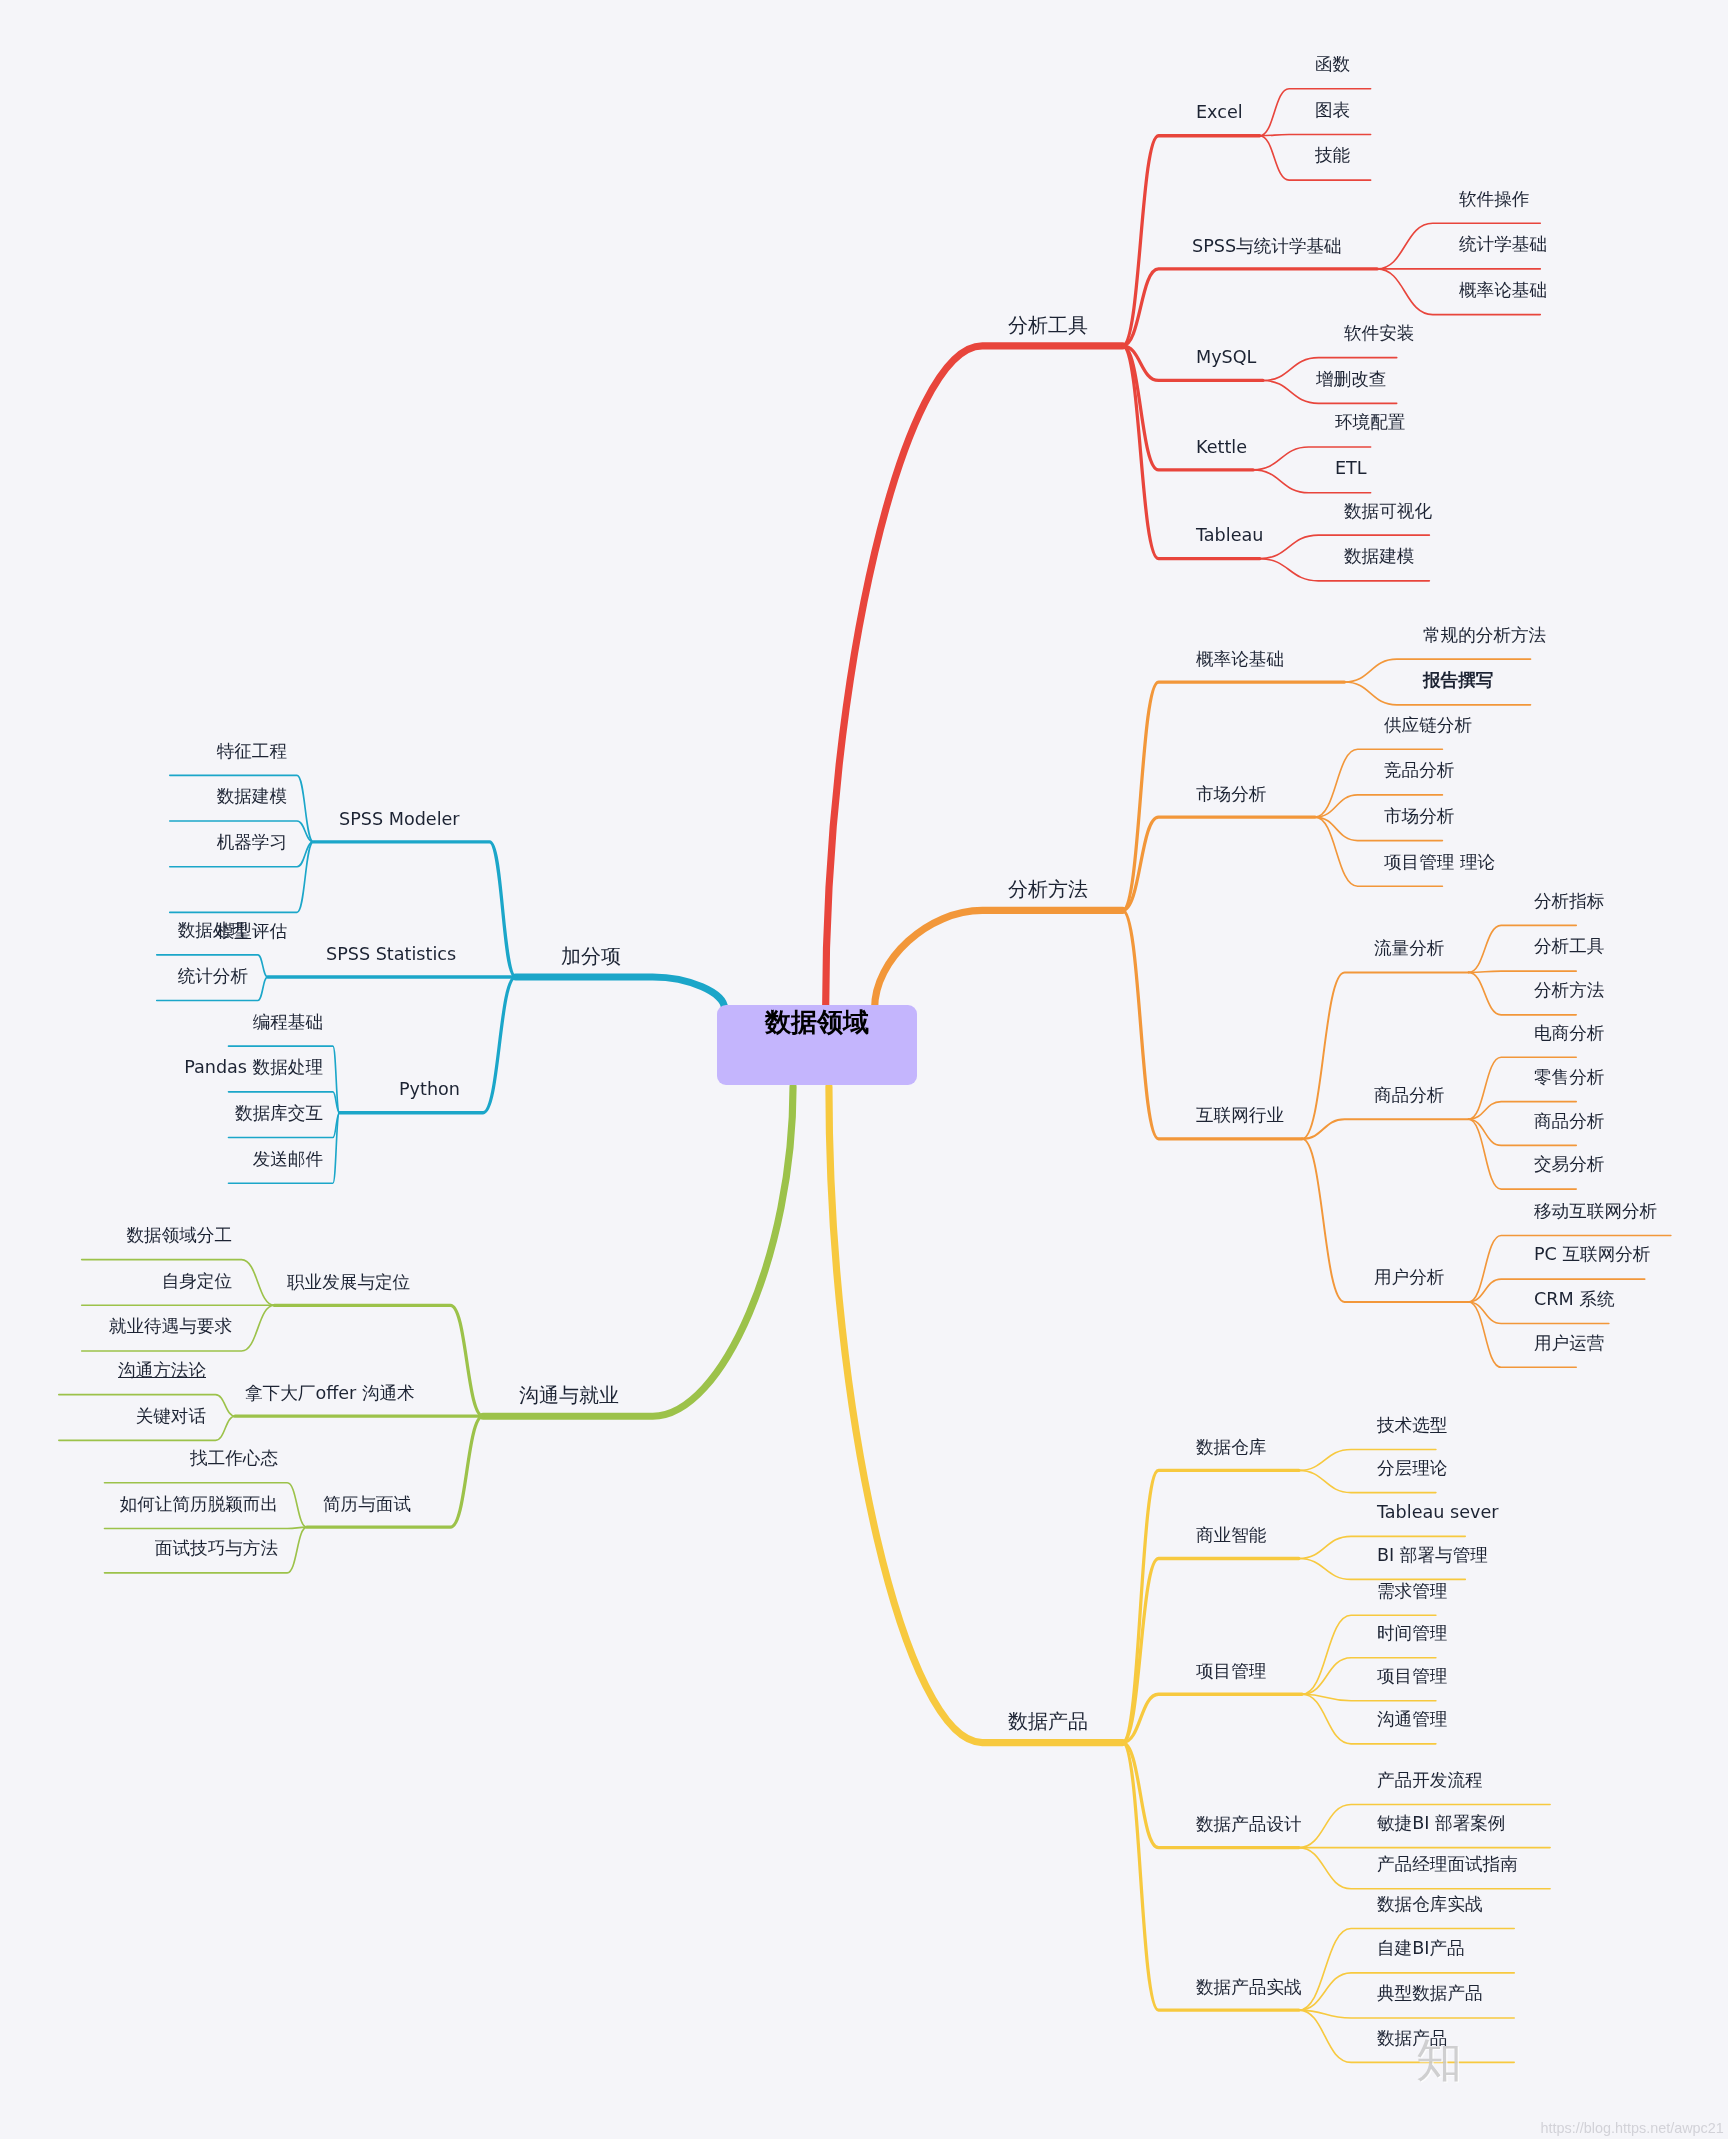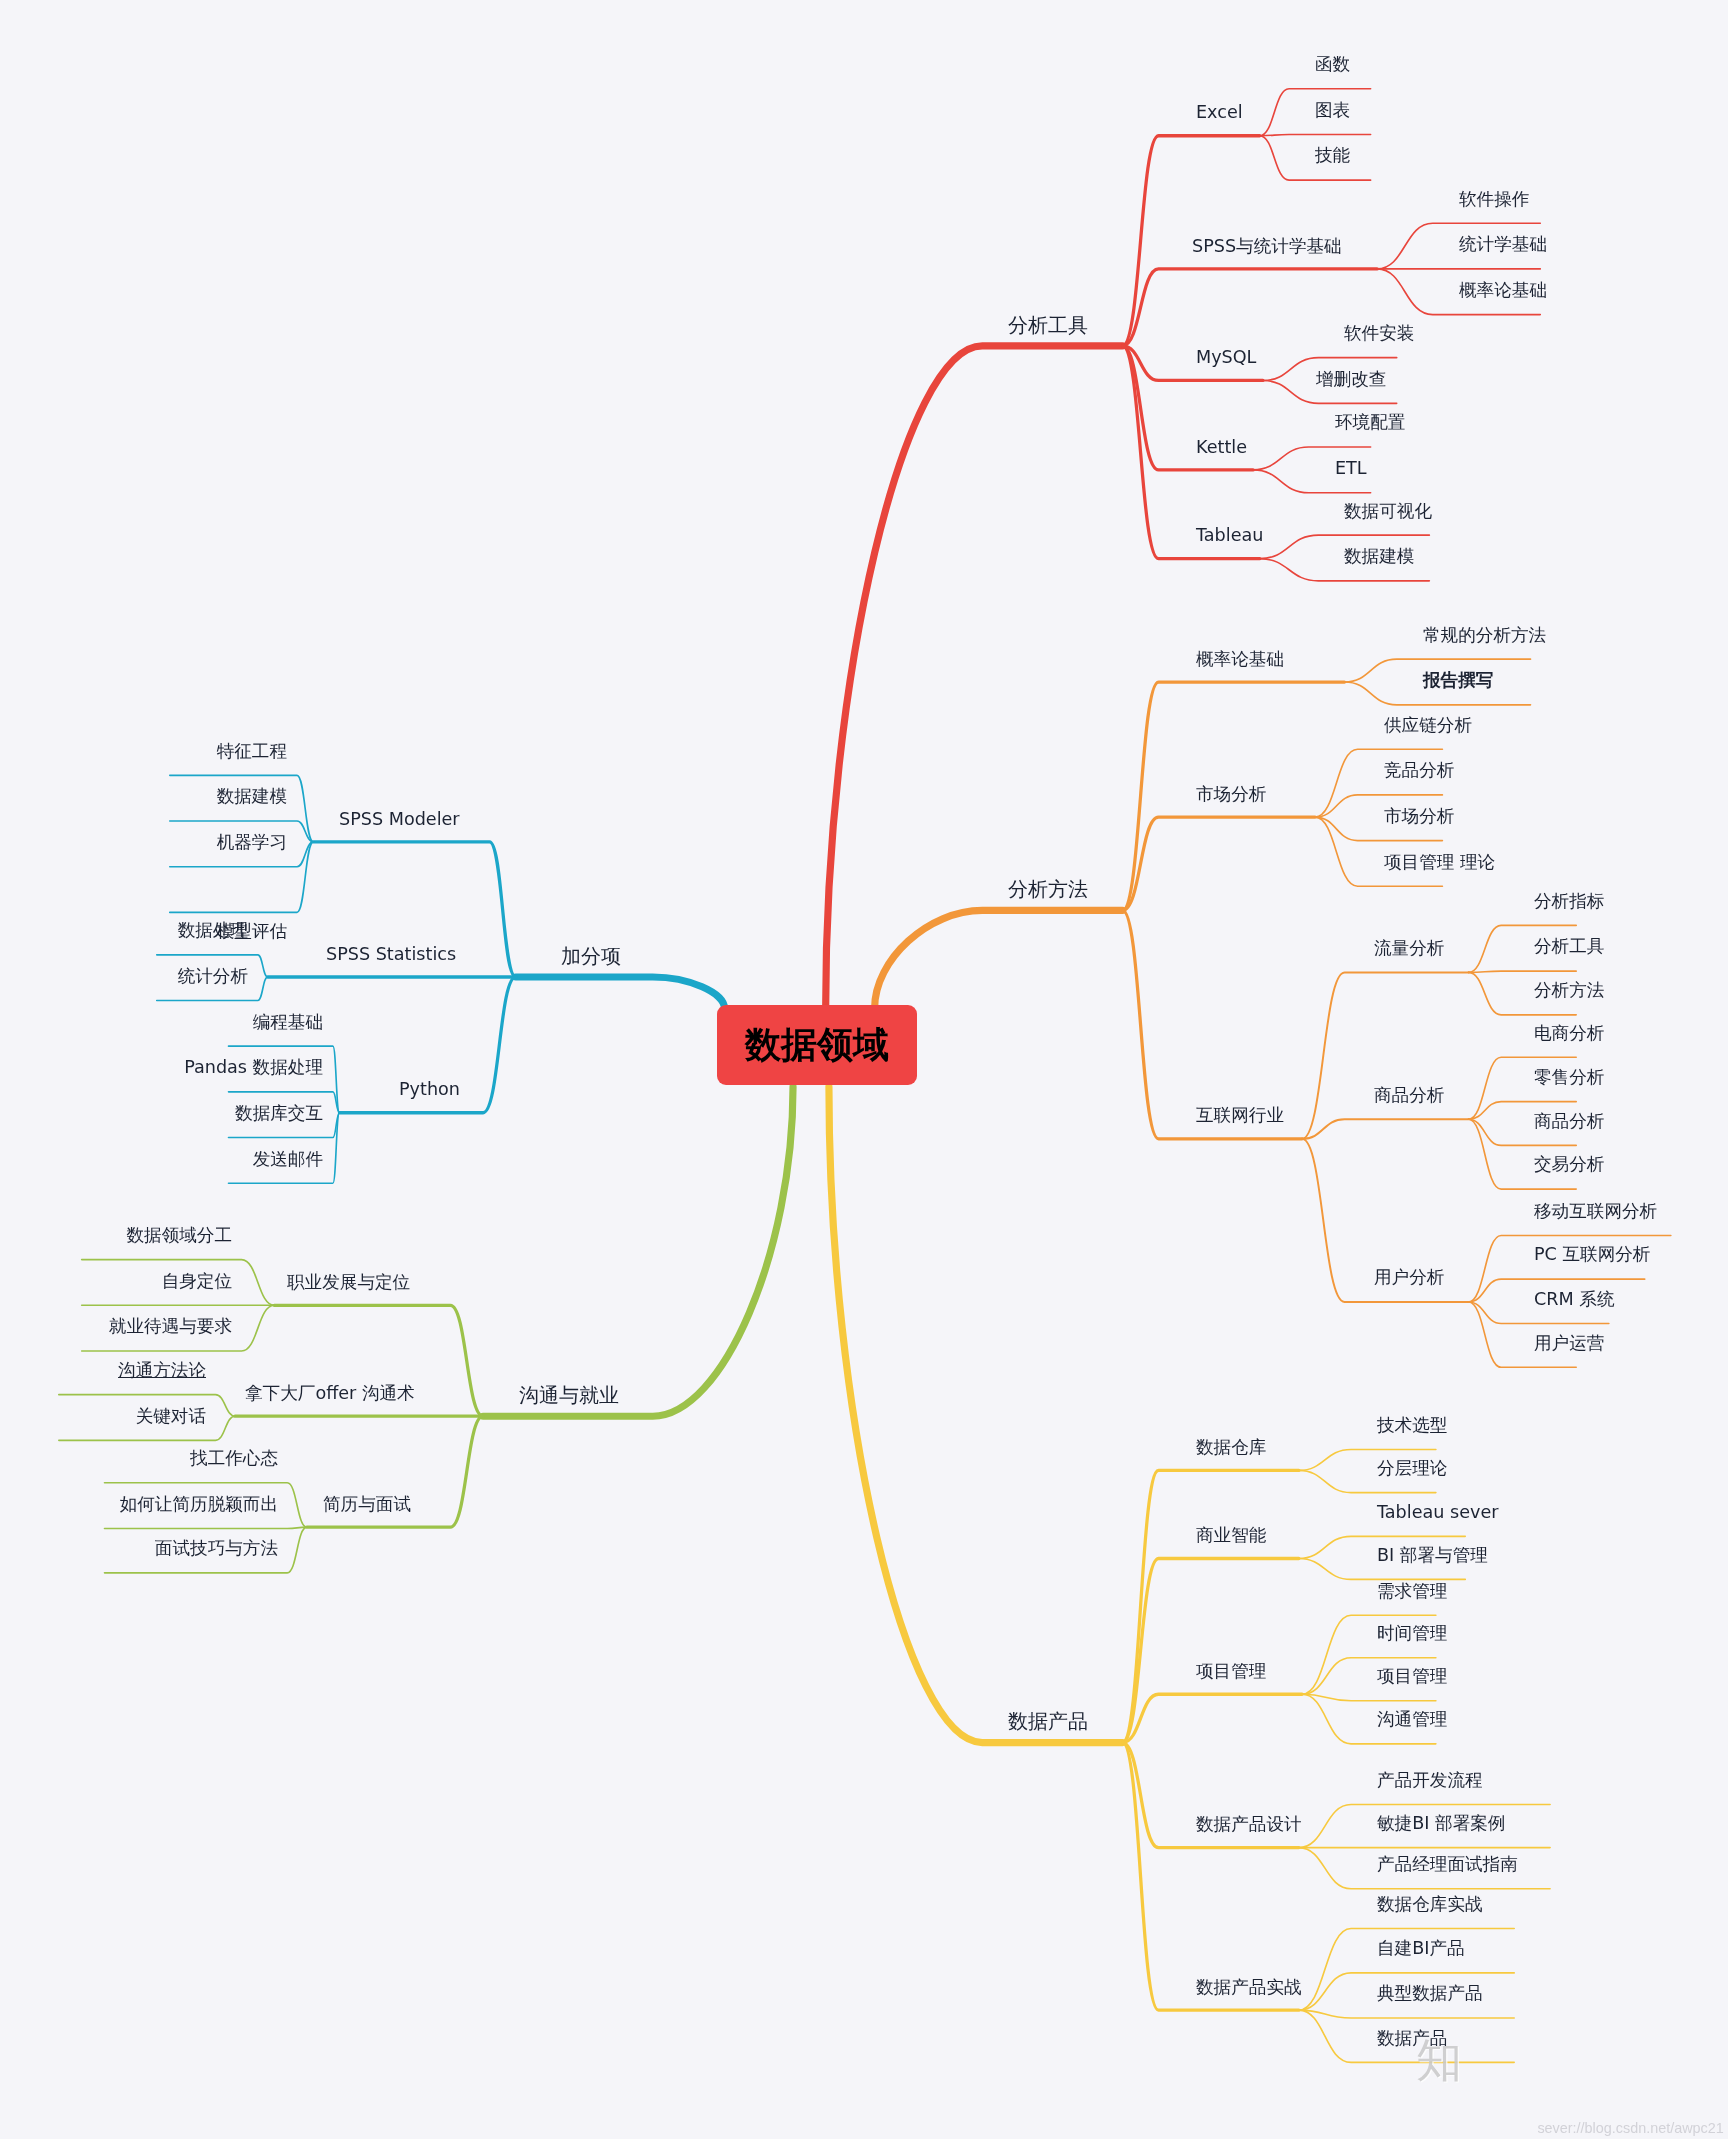--- a/index.html
+++ b/index.html
@@ -9,23 +9,23 @@
     font-family:"DejaVu Sans","Liberation Sans",sans-serif;
     color:#1c2333;
   }
   #lines { position:absolute; left:0; top:0; width:1729px; height:2140px; }
   .lbl { position:absolute; white-space:nowrap; line-height:1; }
   .l1 { font-size:20px; }
   .l2 { font-size:17.6px; }
   .l3 { font-size:17.6px; }
   .root {
     position:absolute; left:717px; top:1005px; width:200px; height:80px;
-    background:#ef4444; border-radius:9px;
-    display:flex; align-items:center; justify-content:center;
-    font-size:36px; font-weight:bold; color:#000;
+    background:#c4b5fd; border-radius:9px;
+    display:flex; align-items:flex-start; justify-content:center;
+    font-size:26px; font-weight:bold; color:#000;
   }
   .wm-zhi { position:absolute; left:1416px; top:2030px; font-size:46px; color:#c9c9c9; opacity:0.85; text-shadow:1.3px 1.3px 0 #fff; }
   .wm-url { position:absolute; right:5.2px; bottom:3.9px; font-size:14.4px; color:#d2d2d8; font-family:"Liberation Sans",sans-serif; }
 </style>
 </head>
 <body>
 
 <svg id="lines" xmlns="http://www.w3.org/2000/svg" viewBox="0 0 2649 3279" width="1729" height="2140">
     <path d="M1265,1545 C1265,1037.5 1385,530 1505,530 L1720,530" fill="none" stroke="#e8453c" stroke-width="11" stroke-linecap="round"></path>
     <path d="M1720,530 C1747.5,530 1747.5,208 1775,208 L1930,208" fill="none" stroke="#e8453c" stroke-width="5" stroke-linecap="round"></path>
@@ -208,14 +208,14 @@
     <div class="lbl l2" style="left: 245px; top: 1385px;">拿下大厂offer 沟通术</div>
     <div class="lbl l3" style="right: 1523px; top: 1362px; text-decoration: underline;">沟通方法论</div>
     <div class="lbl l3" style="right: 1523px; top: 1408px;">关键对话</div>
     <div class="lbl l2" style="left: 323px; top: 1496px;">简历与面试</div>
     <div class="lbl l3" style="right: 1451px; top: 1450px;">找工作心态</div>
     <div class="lbl l3" style="right: 1451px; top: 1496px;">如何让简历脱颖而出</div>
     <div class="lbl l3" style="right: 1451px; top: 1540px;">面试技巧与方法</div>
   </div>
 
 <div class="wm-zhi">知</div>
-<div class="wm-url">sever://blog.csdn.net/awpc21</div>
+<div class="wm-url">https://blog.https.net/awpc21</div>
 
 
 </body></html>

